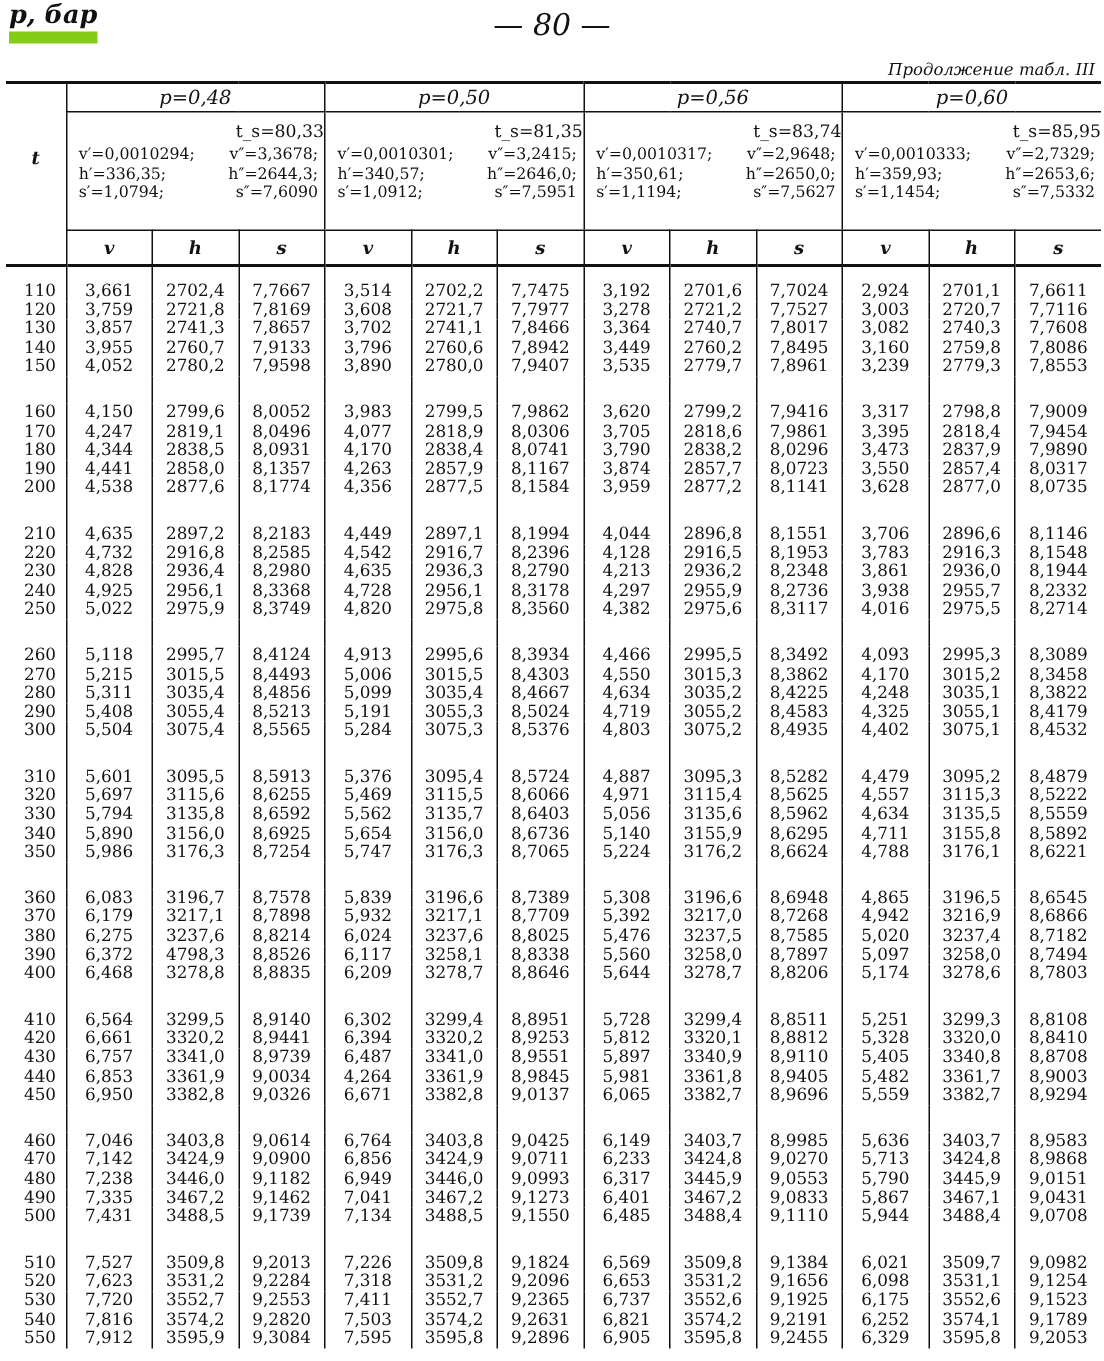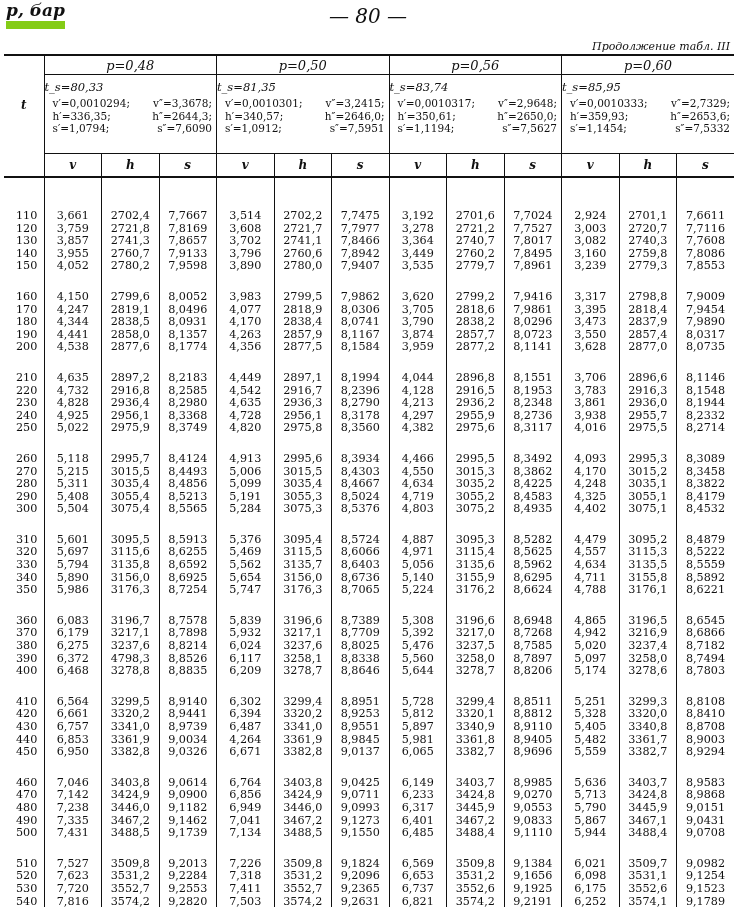--- a/index.html
+++ b/index.html
@@ -7,30 +7,30 @@
   .corner{position:absolute;left:6px;top:0;font-style:italic;font-weight:bold;font-size:17px;border-bottom:8px solid #84cc16;line-height:20px;padding-bottom:1px;}
   .pageno{position:absolute;left:0;right:0;top:4px;text-align:center;font-style:italic;font-size:20px;}
   .cont{position:absolute;right:6px;top:40px;font-style:italic;font-size:11px;}
   table{position:absolute;left:4px;top:54px;width:730px;border-collapse:collapse;table-layout:fixed;font-size:11.2px;}
   col.t{width:40px}
   td,th{padding:0;margin:0;font-weight:normal;}
   .top-rule td{border-top:2px solid #111;height:0;}
   .ph{text-align:center;border-bottom:1px solid #111;height:18px;font-style:italic;font-size:13px;}
   .grp{border-left:1.5px solid #111;}
   .hdr{height:78px;vertical-align:top;border-bottom:1px solid #111;}
-  .ts{text-align:left;padding-top:5px;font-style:italic;font-size:11.5px;}
+  .ts{text-align:right;padding-top:5px;font-size:11.5px;}
   .sat{display:grid;grid-template-columns:1fr auto;padding:3px 4px 0 8px;font-size:10.5px;line-height:12.5px;}
   .sat span:nth-child(2n){text-align:right;}
   .tlabel{text-align:center;vertical-align:middle;font-style:italic;font-weight:bold;font-size:12px;}
   .colh{height:22px;text-align:center;font-style:italic;font-weight:bold;font-size:12px;border-bottom:2px solid #111;}
   .bl{border-left:1px solid #111;}
   .body td{text-align:center;line-height:12.6px;font-size:11.2px;vertical-align:top;}
   .body td.tc{text-align:left;padding-left:12px;}
   .gap td{height:18px;}
-  .first td{padding-top:32px;}
+  .first td{padding-top:10px;}
 </style>
 </head>
 <body>
 
 <div class="corner">p, бар</div>
 <div class="pageno">— 80 —</div>
 <div class="cont">Продолжение табл. III</div>
 
 <table>
   <colgroup>

